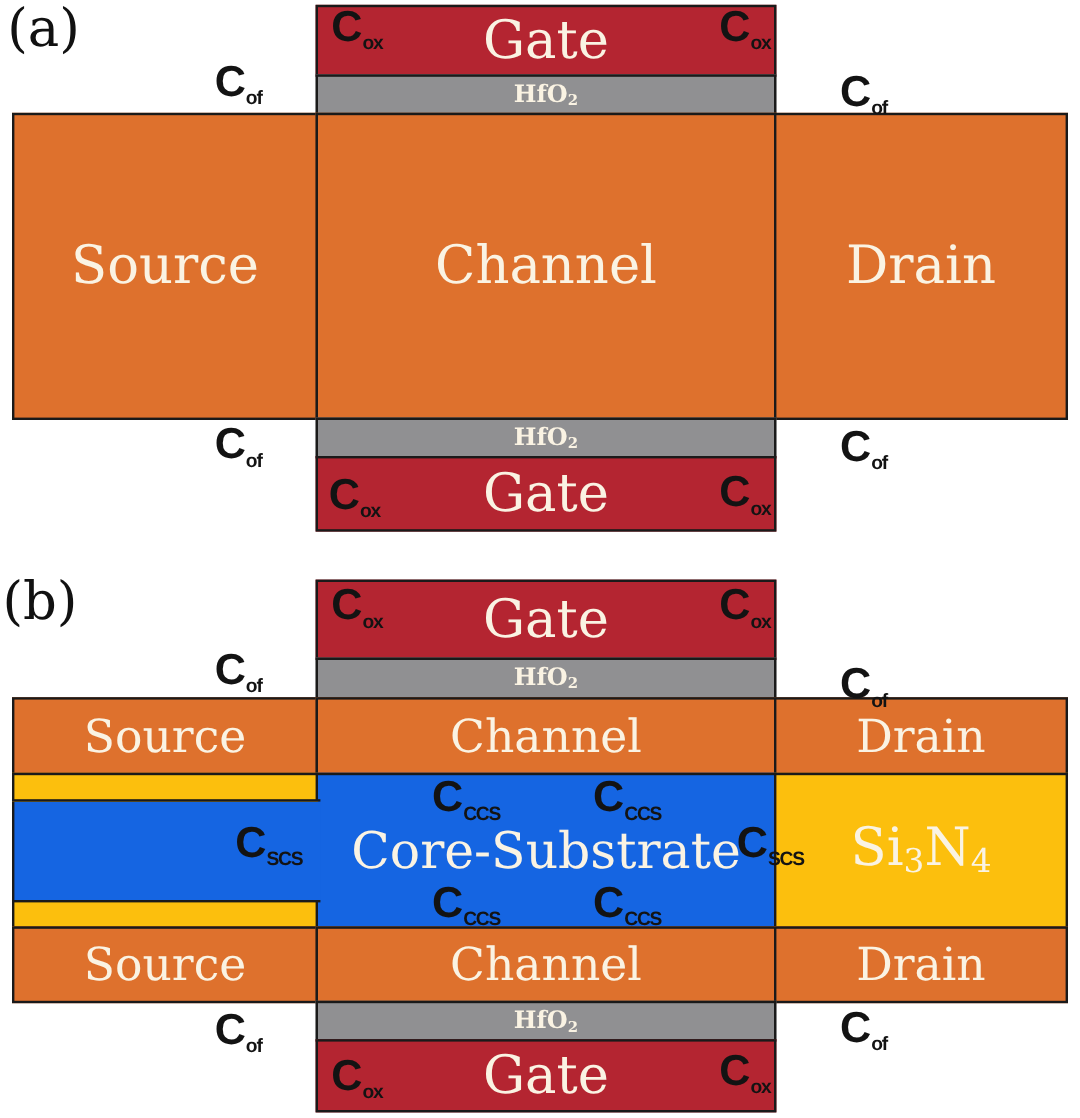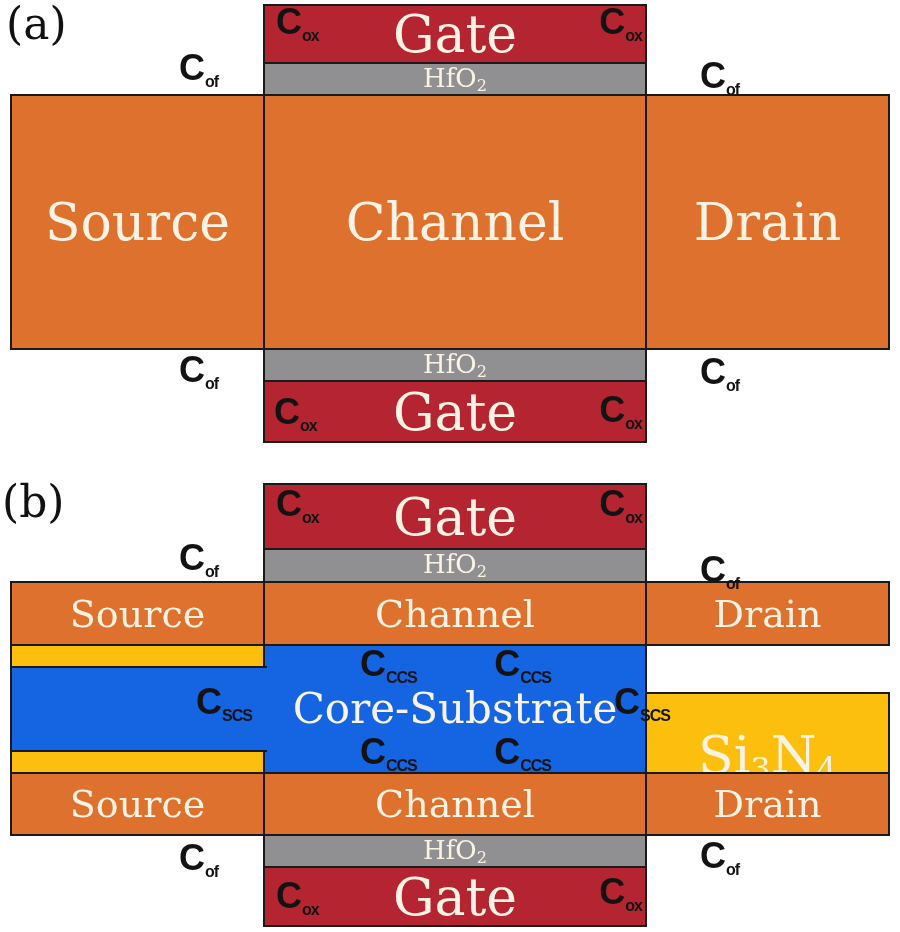--- a/index.html
+++ b/index.html
@@ -2,21 +2,21 @@
 <html><head>
 <meta charset="utf-8">
 <style>
   html,body{margin:0;padding:0;background:#ffffff;}
   #canvas{position:relative;width:900px;height:932px;background:#ffffff;overflow:hidden;
           font-family:"DejaVu Serif","Liberation Serif",serif;}
   .block{position:absolute;box-sizing:border-box;border:2px solid #1a1a1a;
          display:flex;align-items:center;justify-content:center;}
   .noborder-r{border-right:none;}
   .serif-label{color:#faf3e3;line-height:1;white-space:nowrap;}
-  .fs40{font-size:52px;} .fs38{font-size:38px;} .fs42{font-size:42px;} .fs26{font-size:26px;}
+  .fs40{font-size:44px;} .fs38{font-size:38px;} .fs42{font-size:42px;} .fs26{font-size:20px;font-weight:bold;}
   .msub{font-size:0.62em;vertical-align:-0.22em;}
   .panel-tag{position:absolute;font-size:44px;color:#111;line-height:1;}
   .cap-label{position:absolute;font-family:"Liberation Sans","DejaVu Sans",sans-serif;
              font-weight:700;color:#131313;font-size:36px;line-height:1;white-space:nowrap;}
   .cap-label .sub{font-size:16px;vertical-align:-7px;letter-spacing:-1px;}
   svg.cap{position:absolute;overflow:visible;}
 </style>
 </head>
 <body>
 
@@ -121,21 +121,21 @@
   <div class="block" style="left: 645px; top: 581px; width: 245px; height: 65px; background-color: rgb(222, 113, 45);">
     <span class="serif-label fs38">Drain</span>
   </div>
 
   <div class="block" style="left: 263px; top: 644px; width: 384px; height: 130px; background-color: rgb(21, 101, 226);">
     <span class="serif-label fs42">Core-Substrate</span>
   </div>
   <div class="block noborder-r" style="left: 10px; top: 666px; width: 257px; height: 86px; background-color: rgb(21, 101, 226);"></div>
   <div class="block" style="left: 10px; top: 644px; width: 255px; height: 24px; background-color: rgb(252, 191, 13);"></div>
   <div class="block" style="left: 10px; top: 750px; width: 255px; height: 24px; background-color: rgb(252, 191, 13);"></div>
-  <div class="block" style="left: 645px; top: 644px; width: 245px; height: 130px; background-color: rgb(252, 191, 13); margin-top: 48px;">
+  <div class="block" style="left: 645px; top: 644px; width: 245px; height: 130px; background-color: rgb(252, 191, 13);">
     <span class="serif-label fs40"><span>Si</span><span class="msub">3</span><span>N</span><span class="msub">4</span></span>
   </div>
 
   <div class="block" style="left: 10px; top: 772px; width: 255px; height: 64px; background-color: rgb(222, 113, 45);">
     <span class="serif-label fs38">Source</span>
   </div>
   <div class="block" style="left: 263px; top: 772px; width: 384px; height: 64px; background-color: rgb(222, 113, 45);">
     <span class="serif-label fs38">Channel</span>
   </div>
   <div class="block" style="left: 645px; top: 772px; width: 245px; height: 64px; background-color: rgb(222, 113, 45);">

